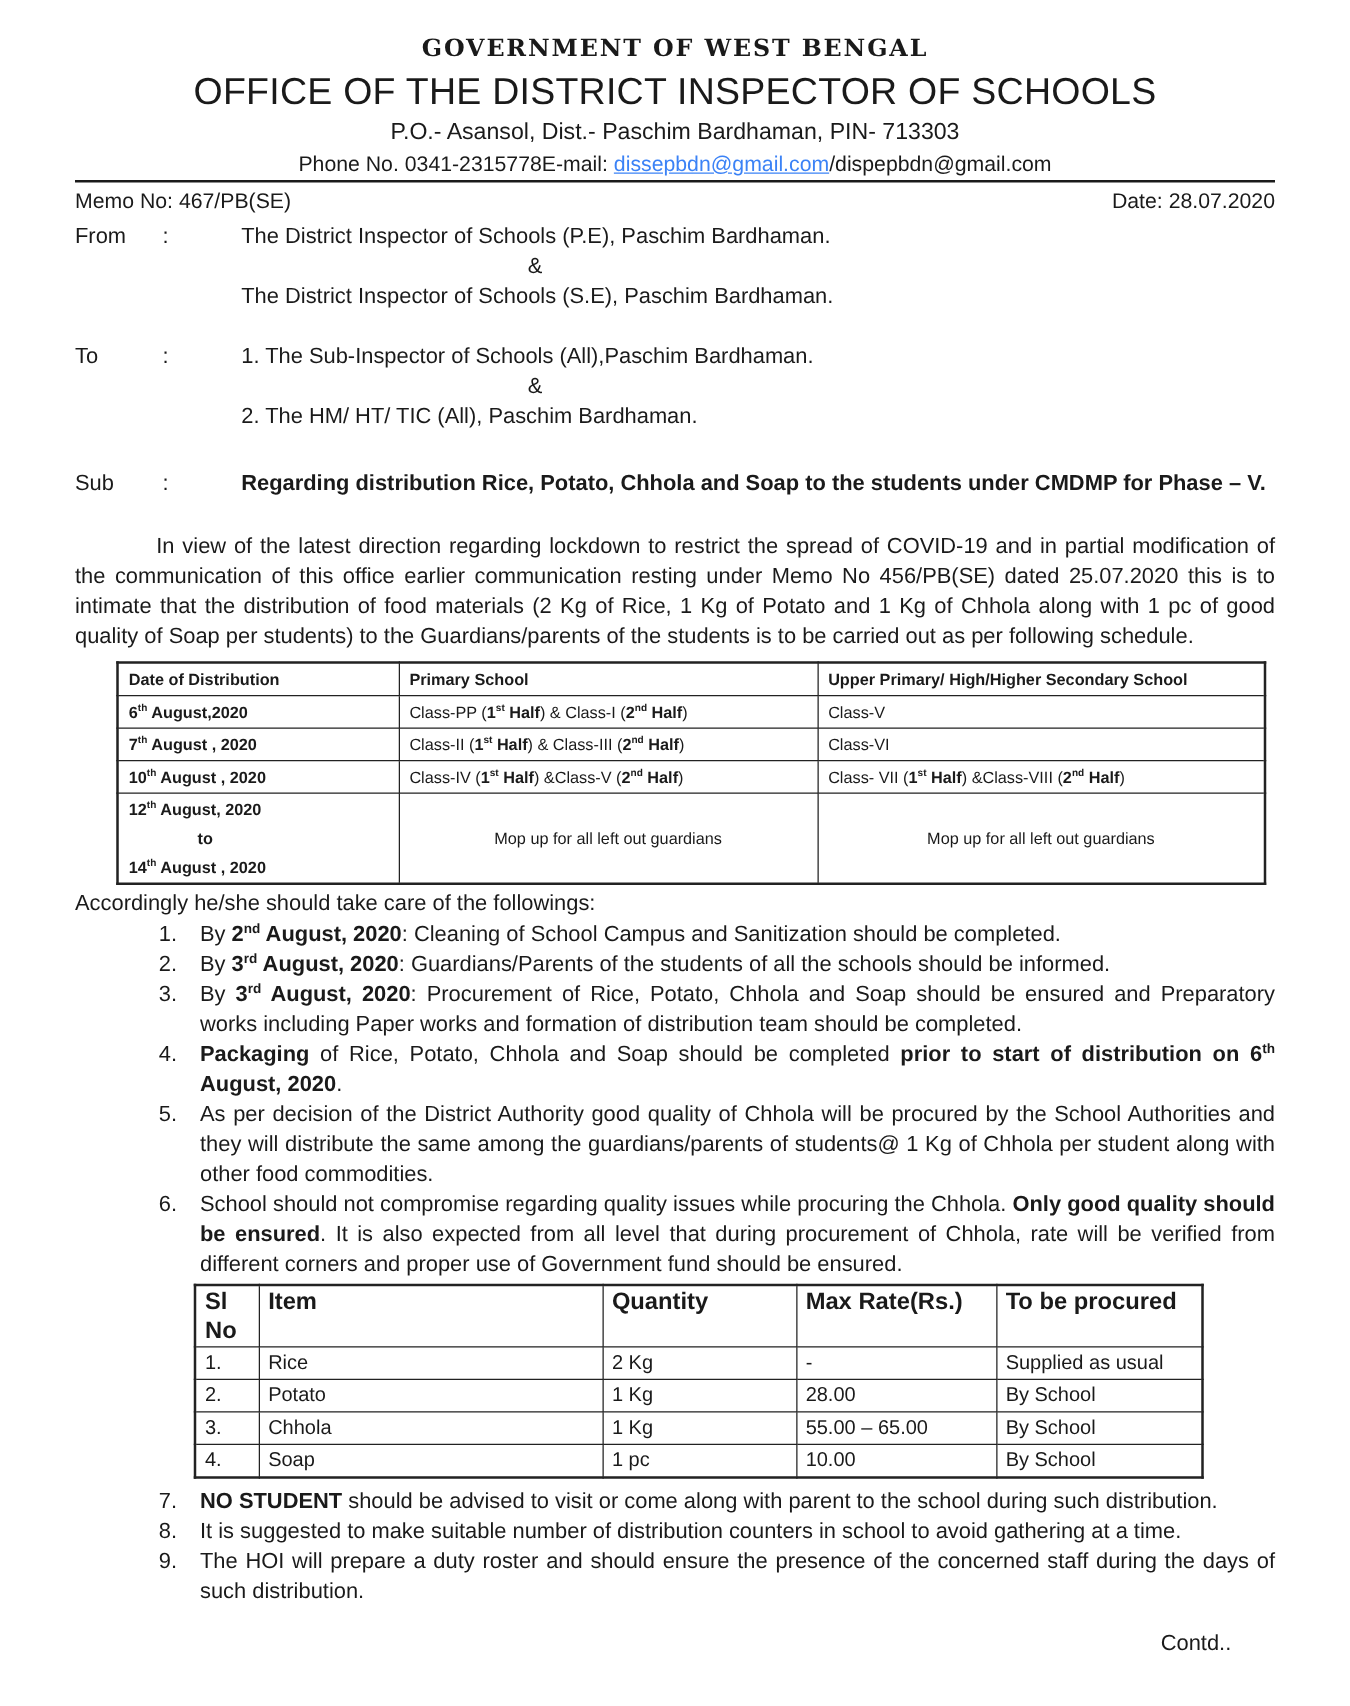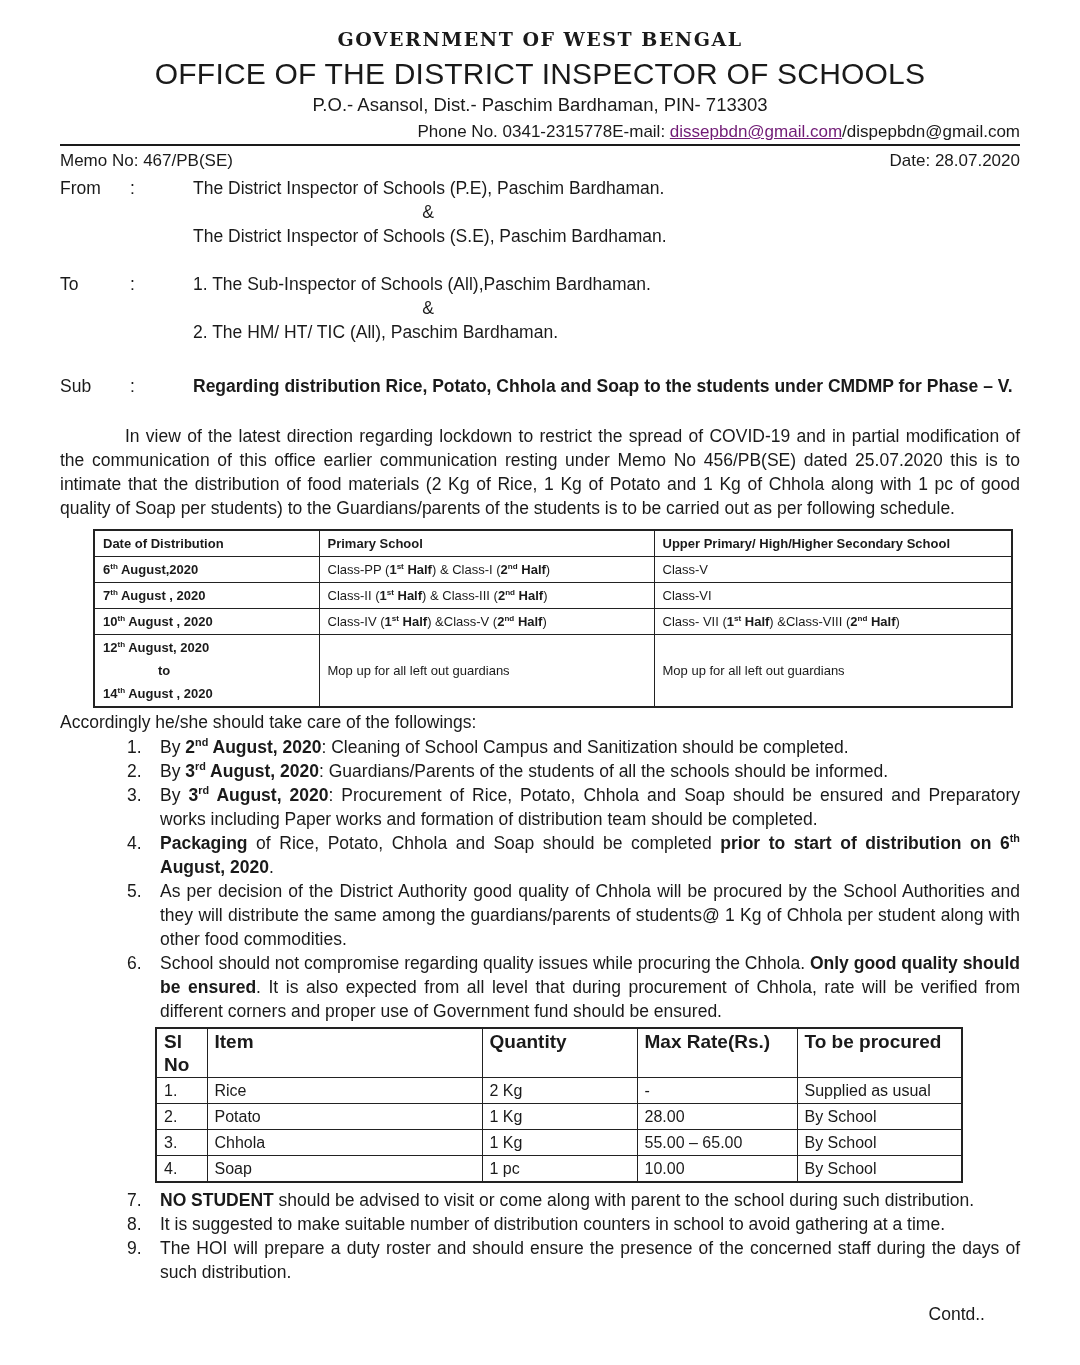--- a/index.html
+++ b/index.html
@@ -13,24 +13,24 @@
 
   
   .hdr { text-align:center; }
   .gov-title { font-family:"DejaVu Serif", serif; font-weight:bold;
                font-size:19px; letter-spacing:1.5px; margin-top:4px; }
   .office-title { font-size:30px; margin-top:7px; letter-spacing:0.2px; }
   .district { font-size:22px; margin-top:3px; }
   .address { font-size:18.5px; margin-top:3px; }
 
   
-  .phone-row { display:flex; justify-content:flex-end; align-items:flex-end;
+  .phone-row { display:flex; justify-content:center; align-items:flex-end;
                font-size:17px; margin-top:6px; padding-bottom:2px;
                border-bottom:2px solid #1a1a1a; }
-  .email-link { color:#701a75; text-decoration:underline; cursor:pointer; }
+  .email-link { color:#3b82f6; text-decoration:underline; cursor:pointer; }
   .email2 { color:#1a1a1a; }
   .memo-row { display:flex; justify-content:space-between; font-size:17px; margin-top:5px; }
 
   
   .addr-row { display:flex; font-size:17.5px; line-height:24px; }
   .addr-label { width:70px; }
   .addr-colon { width:63px; }
   .addr-content { flex:1; }
   .amp-line { width:470px; text-align:center; }
   .from-block { margin-top:5px; }
@@ -42,21 +42,21 @@
   .body-par { margin-top:26px; font-size:17.5px; line-height:24px;
               text-align:justify; text-indent:65px; }
 
   
   table { border-collapse:collapse; table-layout:fixed; }
   .t1 { margin:9px 0 0 33px; width:918px; font-size:13px; border:2px solid #222; }
   .t1 th, .t1 td { border:1.5px solid #222; padding:1px 8px; vertical-align:top;
                    text-align:left; line-height:23px; }
   .t1 th { font-weight:bold; }
   .t1 .just { text-align:justify; }
-  .t1 .mop { text-align:left; vertical-align:middle; }
+  .t1 .mop { text-align:center; vertical-align:middle; }
   .t1 .to-line { padding-left:55px; }
 
   .t2 { margin:4px 0 0 95px; width:806px; font-size:16px; border:2px solid #222; }
   .t2 th, .t2 td { border:1.5px solid #222; padding:1px 7px; text-align:left;
                    line-height:23px; vertical-align:top; }
   .t2 th { font-weight:bold; font-size:19px; }
 
   
   .accordingly { font-size:17.5px; line-height:24px; margin-top:2px; }
   .olist { margin-top:1px; }

